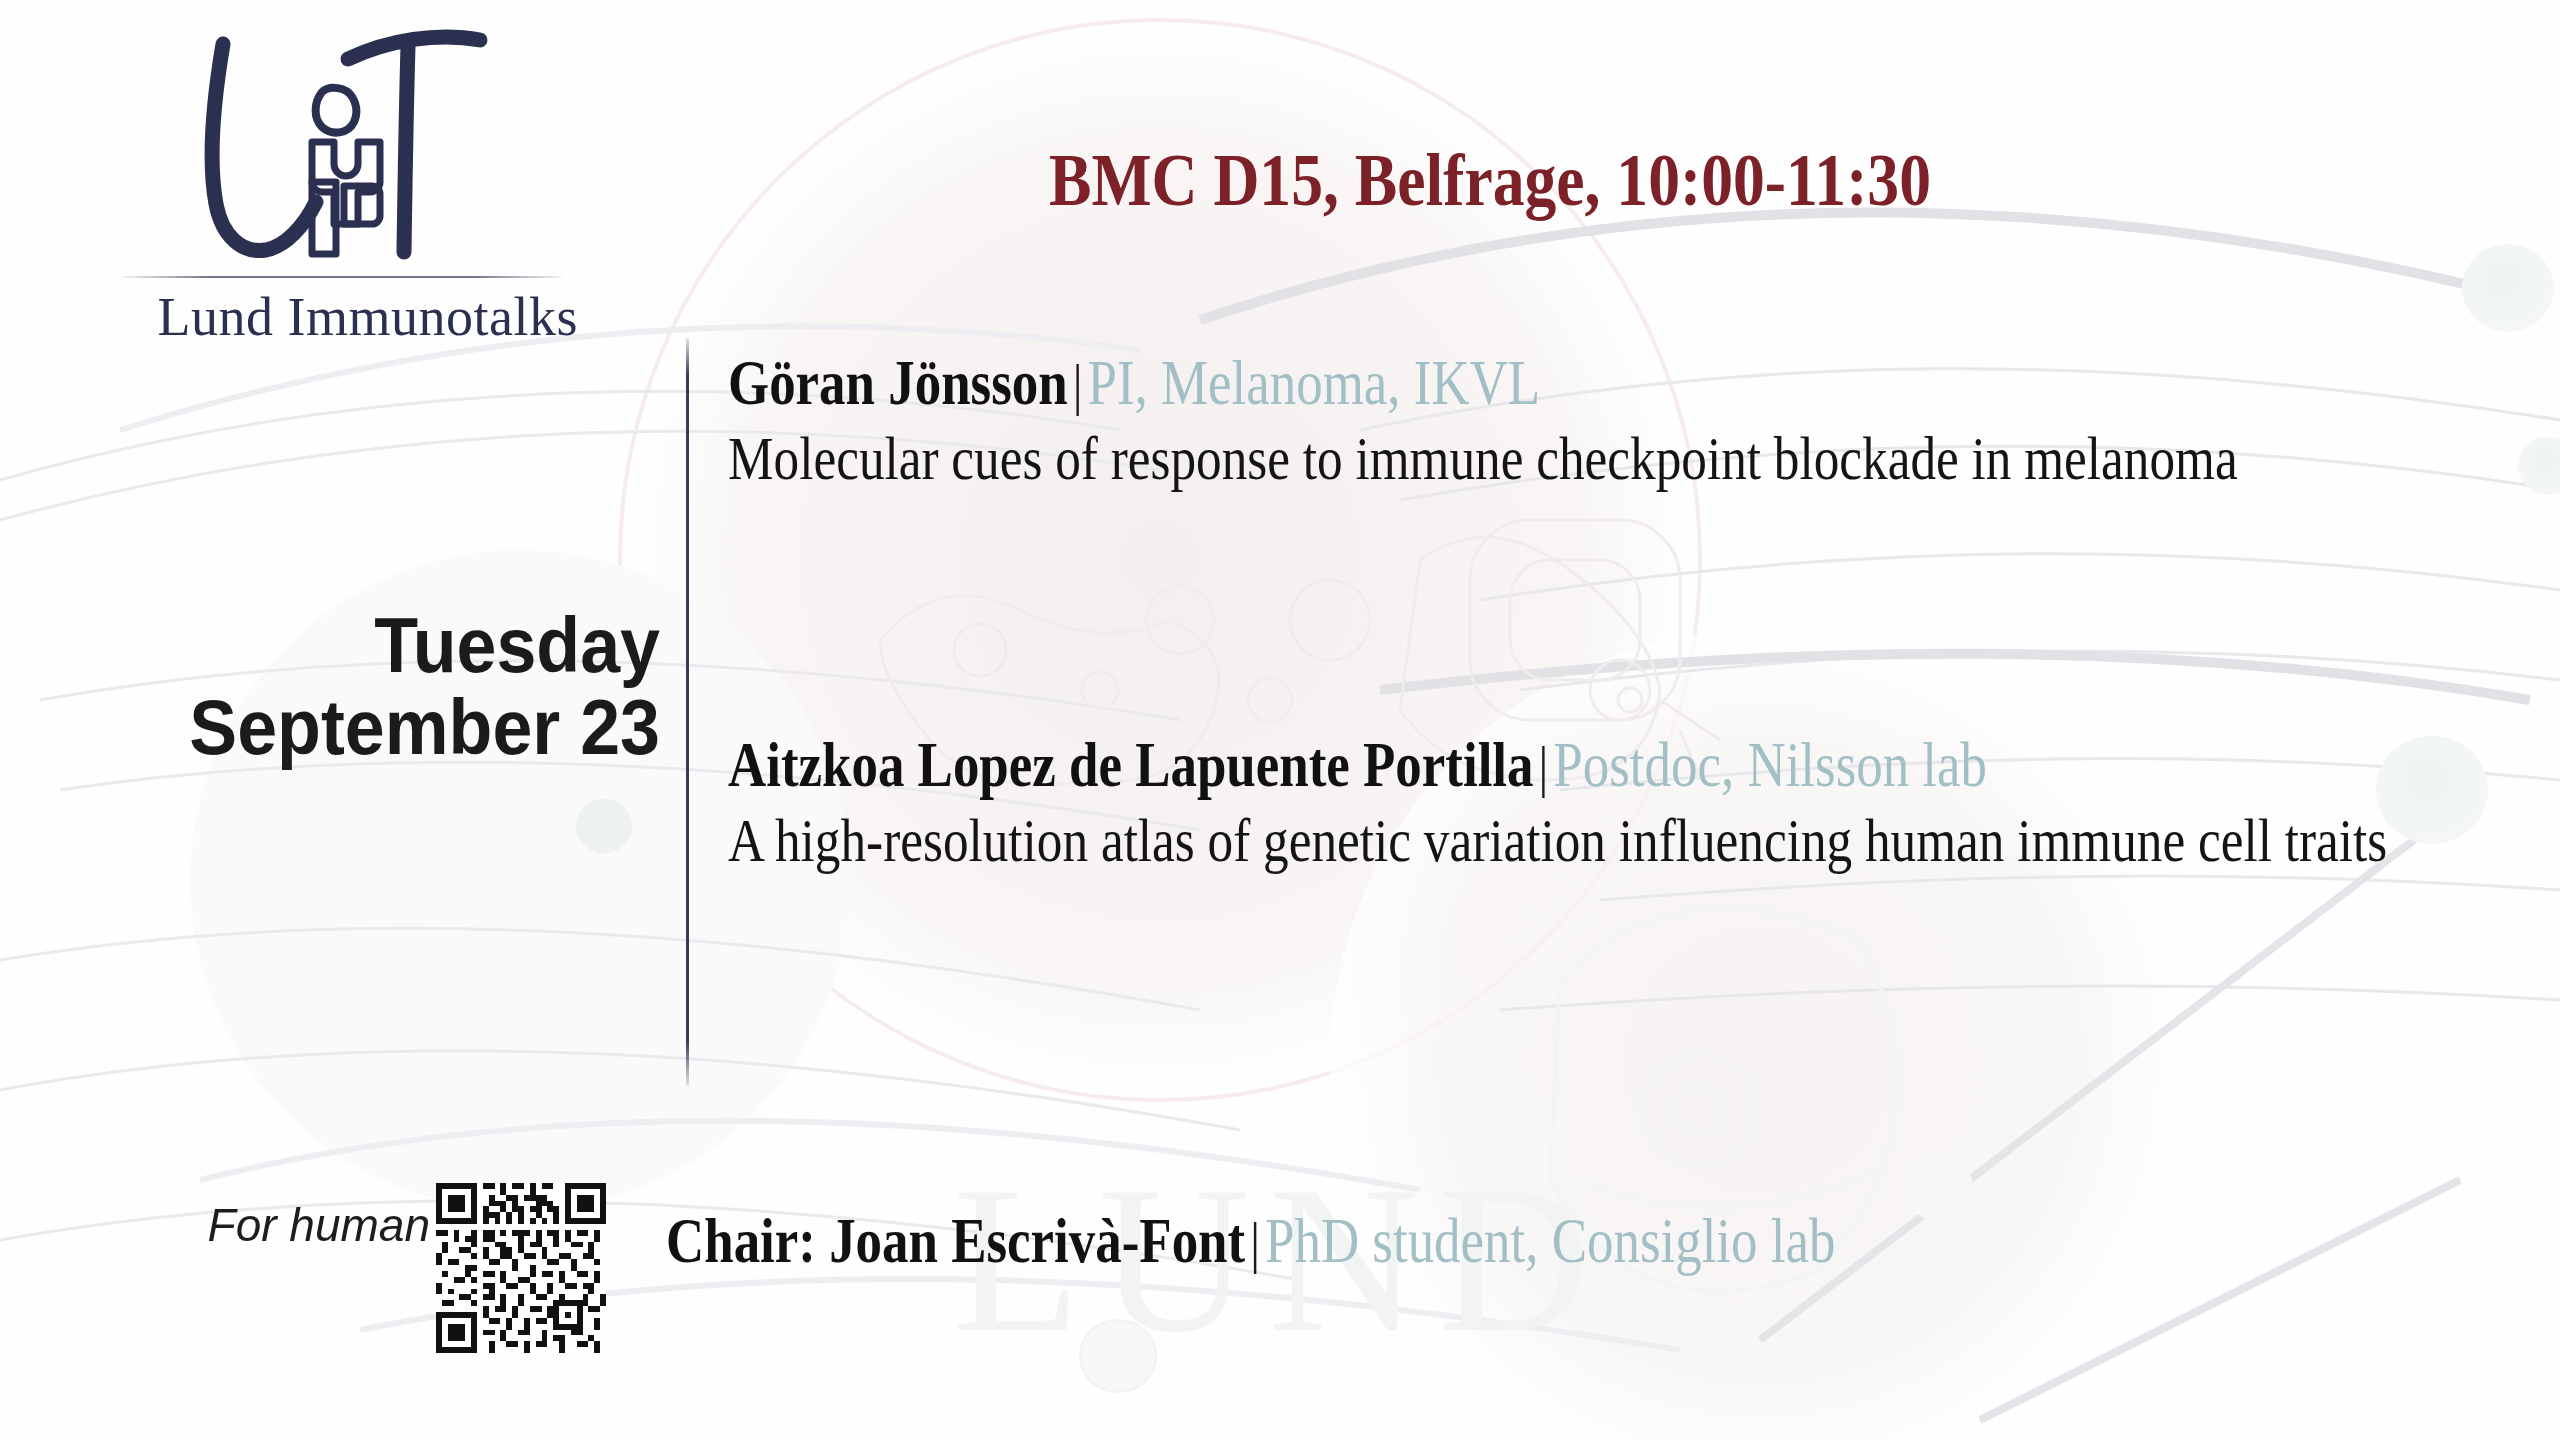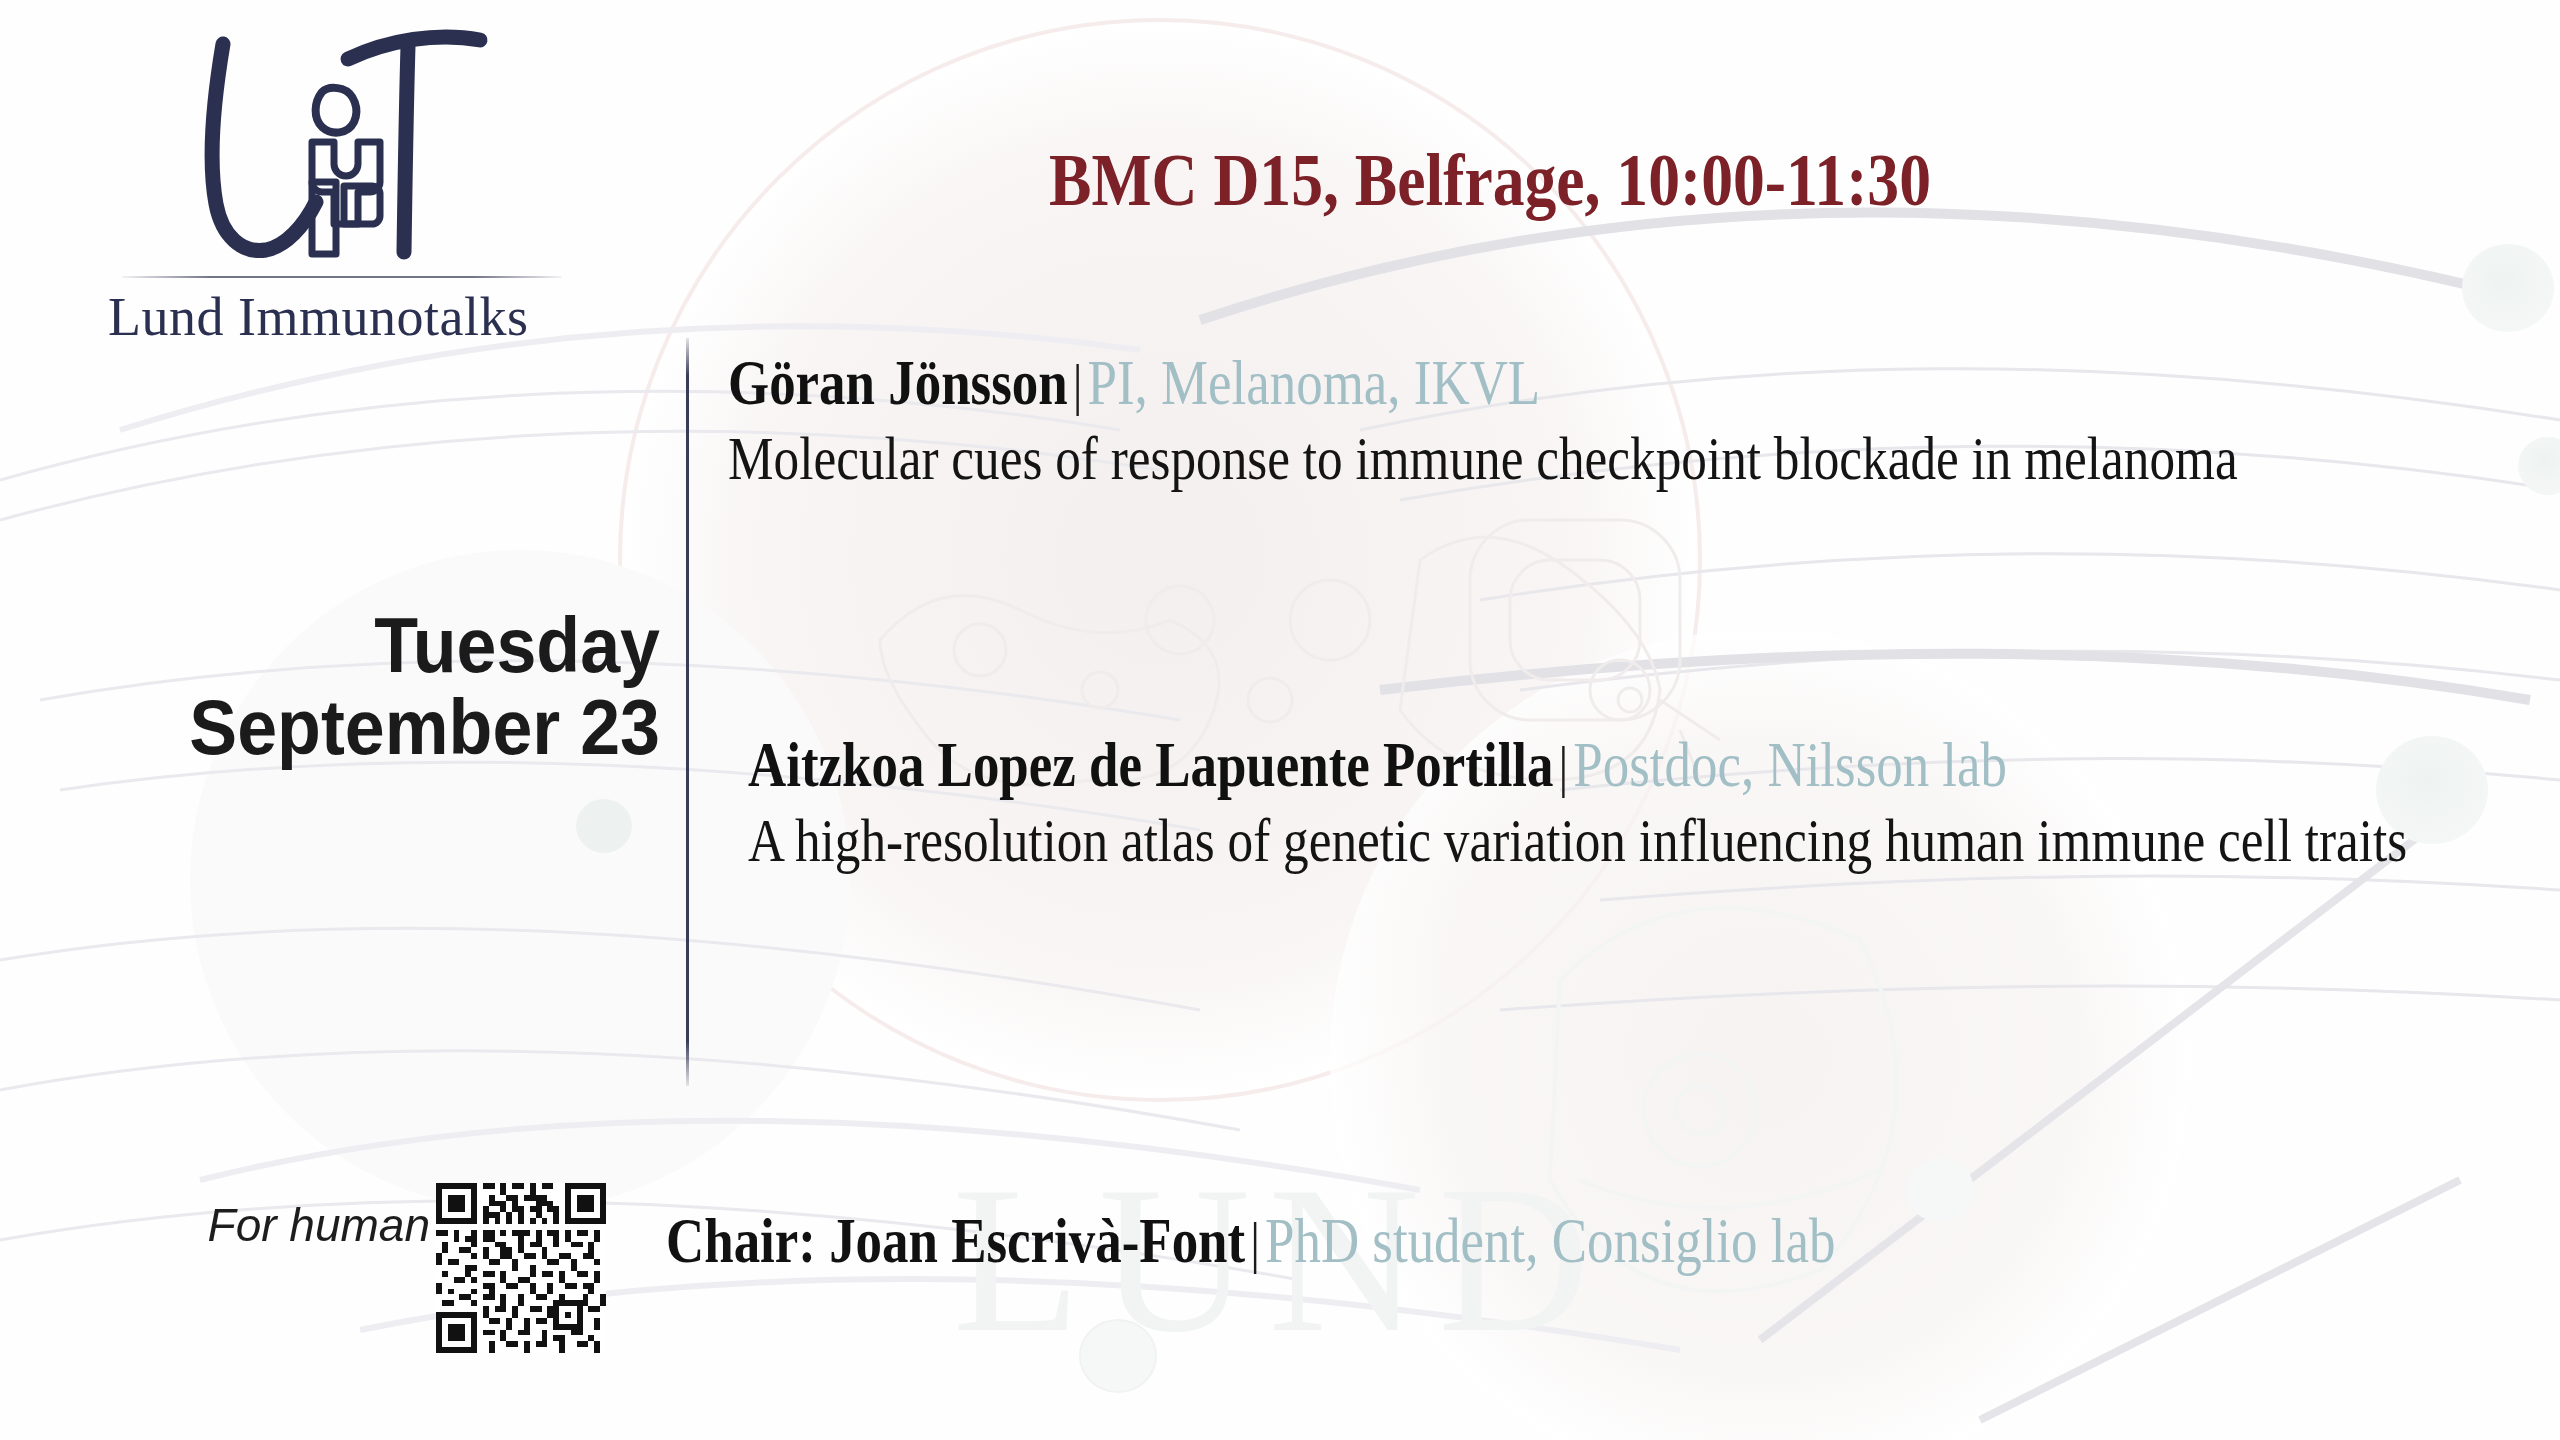--- a/index.html
+++ b/index.html
@@ -40,21 +40,21 @@
     top: 262px;
     width: 440px;
     height: 2px;
     background: linear-gradient(to right, rgba(40,44,74,0.05), rgba(40,44,74,0.65) 20%, rgba(40,44,74,0.65) 80%, rgba(40,44,74,0.05));
   }
   #logo-wordmark {
     position: absolute;
     left: 0;
     top: 272px;
     width: 470px;
-    text-align: left;
+    text-align: right;
     font-family: "Liberation Serif", serif;
     font-size: 54px;
     color: #2b3050;
     letter-spacing: 0.5px;
     white-space: nowrap;
   }
 
   
   #header-title {
     position: absolute;
@@ -130,21 +130,21 @@
     margin-top: 4px;
     font-family: "Liberation Serif", serif;
     font-size: 61px;
     line-height: 1.17;
     color: #141414;
     transform: scaleX(0.84);
     transform-origin: left top;
     width: 118%;
   }
   #speaker-1 { top: 348px; }
-  #speaker-2 { top: 730px; margin-left: 20px; }
+  #speaker-2 { top: 730px; }
 
   
   #updates-note {
     position: absolute;
     left: 40px;
     top: 1196px;
     width: 390px;
     text-align: right;
     font-family: "Liberation Sans", sans-serif;
     font-style: italic;

